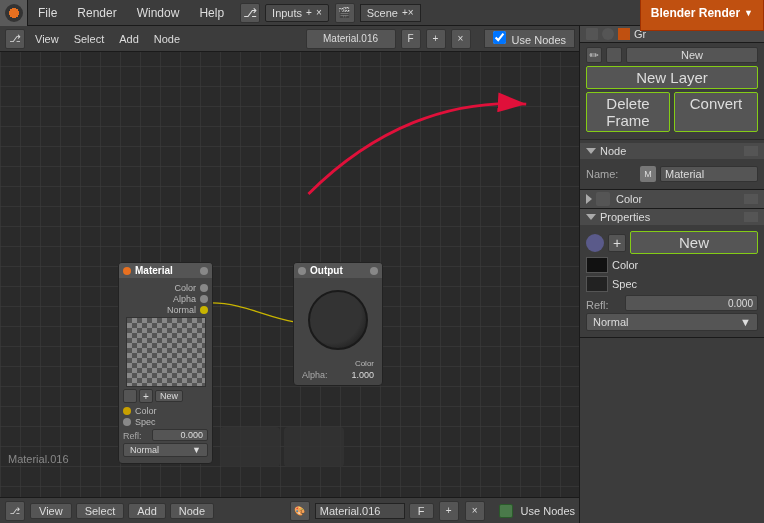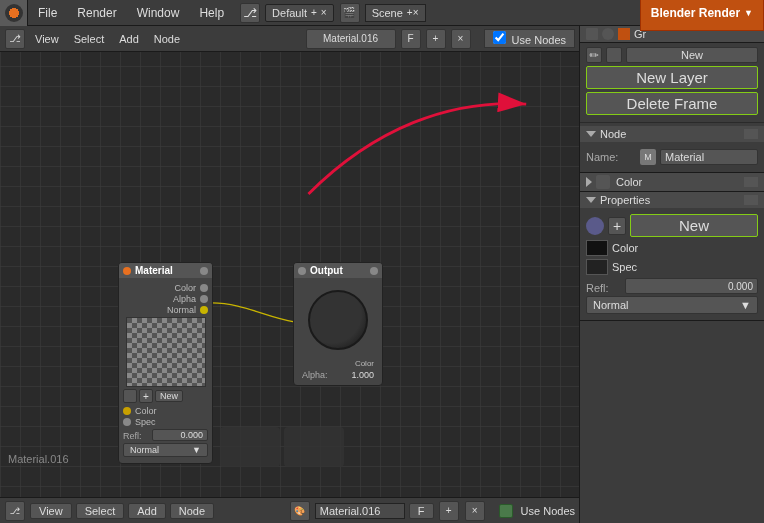--- a/index.html
+++ b/index.html
@@ -549,21 +549,21 @@
   <div class="menu-items">
     <div class="menu-item">File</div>
     <div class="menu-item">Render</div>
     <div class="menu-item">Window</div>
     <div class="menu-item">Help</div>
   </div>
 
   <div class="icon-btn" style="margin-left:6px; font-size:12px;">⎇</div>
 
   <div class="workspace-selector">
-    <span>Default</span>
+    <span>Inputs</span>
     <span style="font-size:10px;">+</span>
     <span style="font-size:10px;">×</span>
   </div>
 
   <div class="icon-btn" style="margin-left:6px;">🎬</div>
 
   <div class="scene-selector">
     <span>Scene</span>
     <span style="font-size:10px; margin-left:4px;">+</span>
     <span style="font-size:10px;">×</span>
@@ -731,20 +731,21 @@
 
     <div class="sidebar-content">
       <div style="display:flex; gap:4px; margin-bottom:3px;">
         <div style="width:16px; height:16px; background:#555; border:1px solid #333; border-radius:2px; display:flex;align-items:center;justify-content:center;">✏</div>
         <div style="width:16px; height:16px; background:#555; border:1px solid #333; border-radius:2px;"></div>
         <div style="flex:1; background:#555; border:1px solid #333; border-radius:2px; text-align:center; padding:1px 0; cursor:pointer;">New</div>
       </div>
       <div class="sidebar-btn full">New Layer</div>
       <div style="display:flex; gap:4px; margin-top:3px;">
         <div class="sidebar-btn" style="flex:1;">Delete Frame</div>
+        <div class="sidebar-btn" style="flex:1;">Convert</div>
       </div>
     </div>
 
     <div class="divider"></div>
 
     <div class="sidebar-section">
       <div class="sidebar-section-header">
         <span class="triangle-down"></span>
         <span>Node</span>
         <div style="flex:1;"></div>

